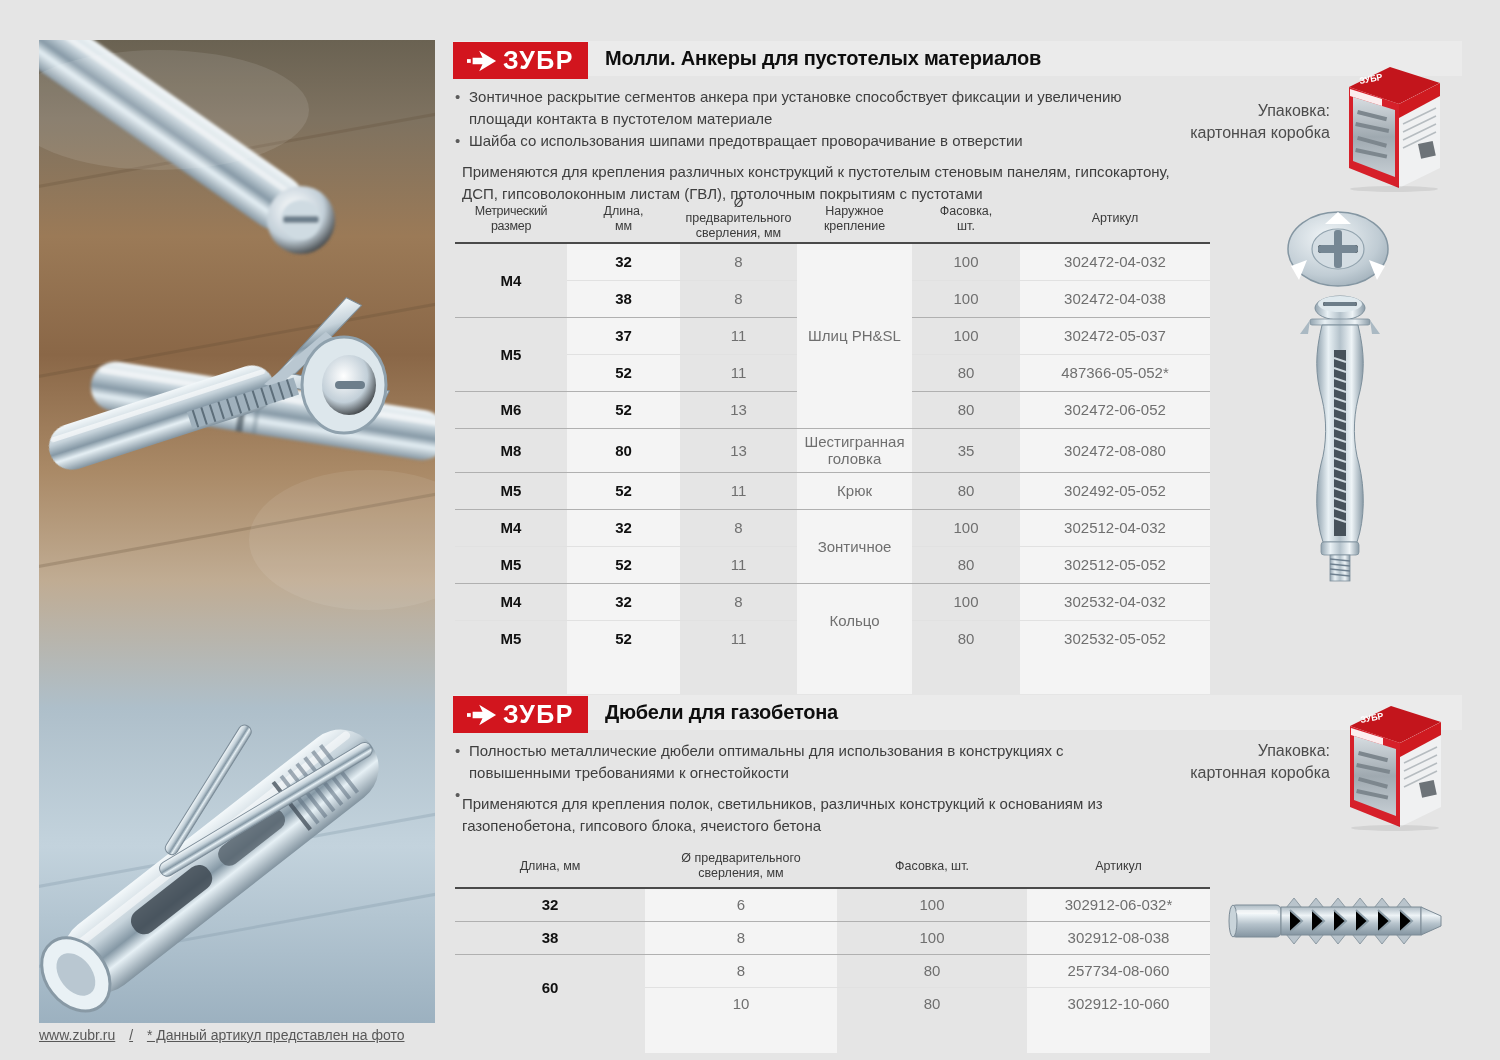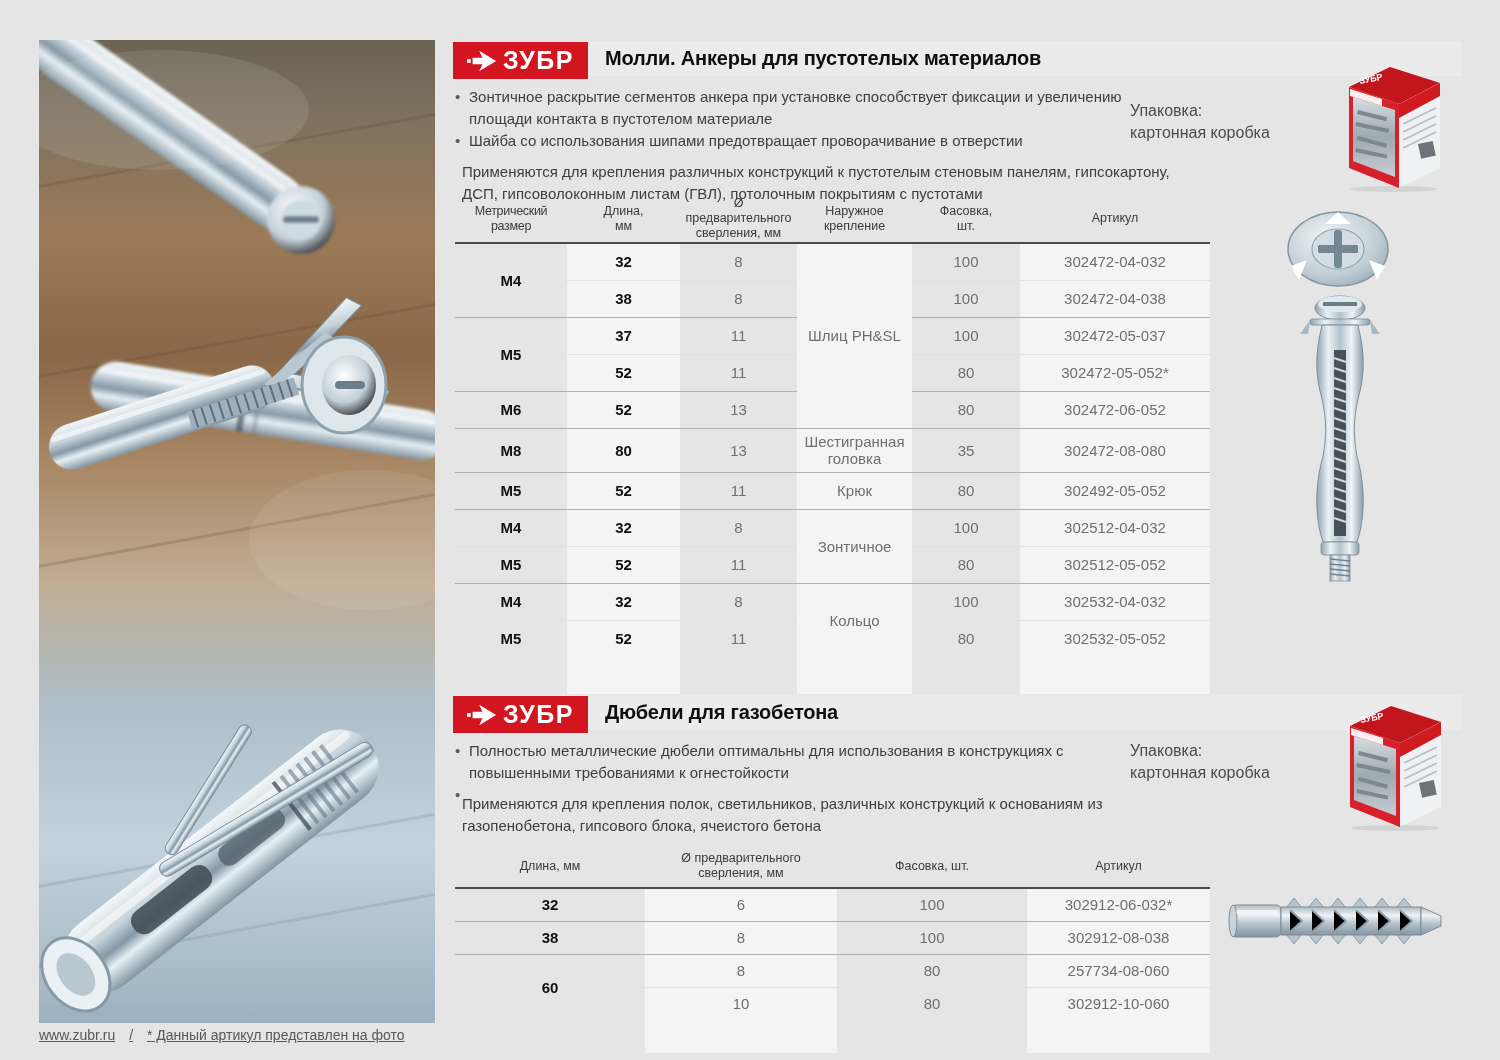--- a/index.html
+++ b/index.html
@@ -17,21 +17,21 @@
   .bar .title{position:absolute;left:152px;top:0;height:25px;line-height:35px;
               font-size:20px;font-weight:700;color:#0e0e0e;letter-spacing:-0.2px;white-space:nowrap;}
 
   
   .copy{position:absolute;left:455px;color:#3e3e3e;font-size:15px;line-height:22px;}
   .bullet{position:relative;width:700px;padding-left:14px;}
   .bullet .mk{position:absolute;left:0;top:0;color:#5b5b5b;}
   .apply{width:730px;margin-left:7px;margin-top:9px;}
 
   
-  .packlbl{position:absolute;width:200px;color:#4c4c4c;font-size:16px;line-height:22px;}
+  .packlbl{position:absolute;width:200px;text-align:right;color:#4c4c4c;font-size:16px;line-height:22px;}
 
   
   table.spec{position:absolute;left:455px;border-collapse:collapse;table-layout:fixed;width:755px;}
   table.spec th{font-size:12.5px;font-weight:400;color:#3a3a3a;text-align:center;vertical-align:middle;
                 white-space:pre-line;border-bottom:2px solid #4a4a4a;padding:0 2px;line-height:15px;}
   table.spec td{text-align:center;vertical-align:middle;font-size:15px;color:#6f6f6f;padding:0;}
   table.spec td.b{font-weight:700;color:#101010;}
   table.spec .sh{background:#f4f4f4;}
   #t1 thead tr{height:48px;} #t1 tbody tr{height:37px;} #t1 tbody tr.tall{height:44px;}
   #t2 thead tr{height:43px;} #t2 tbody tr{height:33px;}
@@ -237,21 +237,21 @@
         <td class="b" rowspan="2">М5</td>
         <td class="b sh">37</td>
         <td>11</td>
         <td>100</td>
         <td class="sh">302472-05-037</td>
       </tr>
       <tr class="sub">
         <td class="b sh">52</td>
         <td>11</td>
         <td>80</td>
-        <td class="sh">302472-05-052*</td>
+        <td class="sh">487366-05-052*</td>
       </tr>
       <tr class="grp">
         <td class="b">М6</td>
         <td class="b sh">52</td>
         <td>13</td>
         <td>80</td>
         <td class="sh">302472-06-052</td>
       </tr>
       <tr class="grp tall">
         <td class="b">М8</td>

